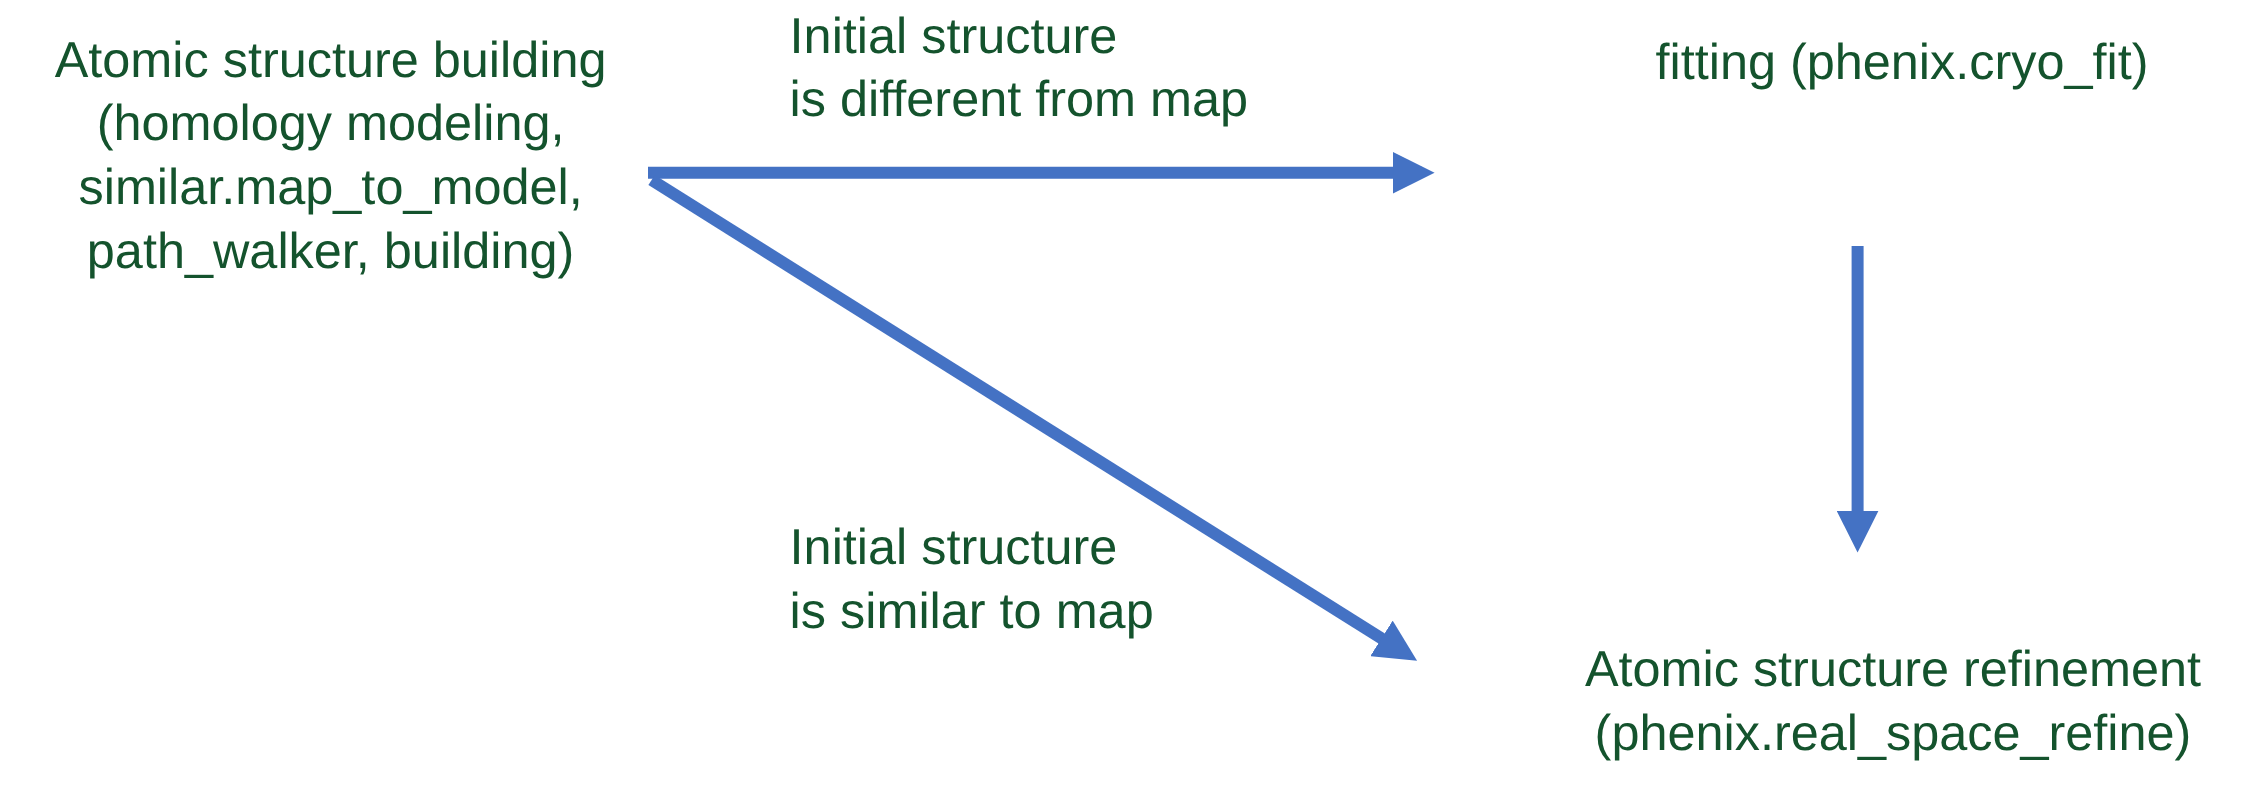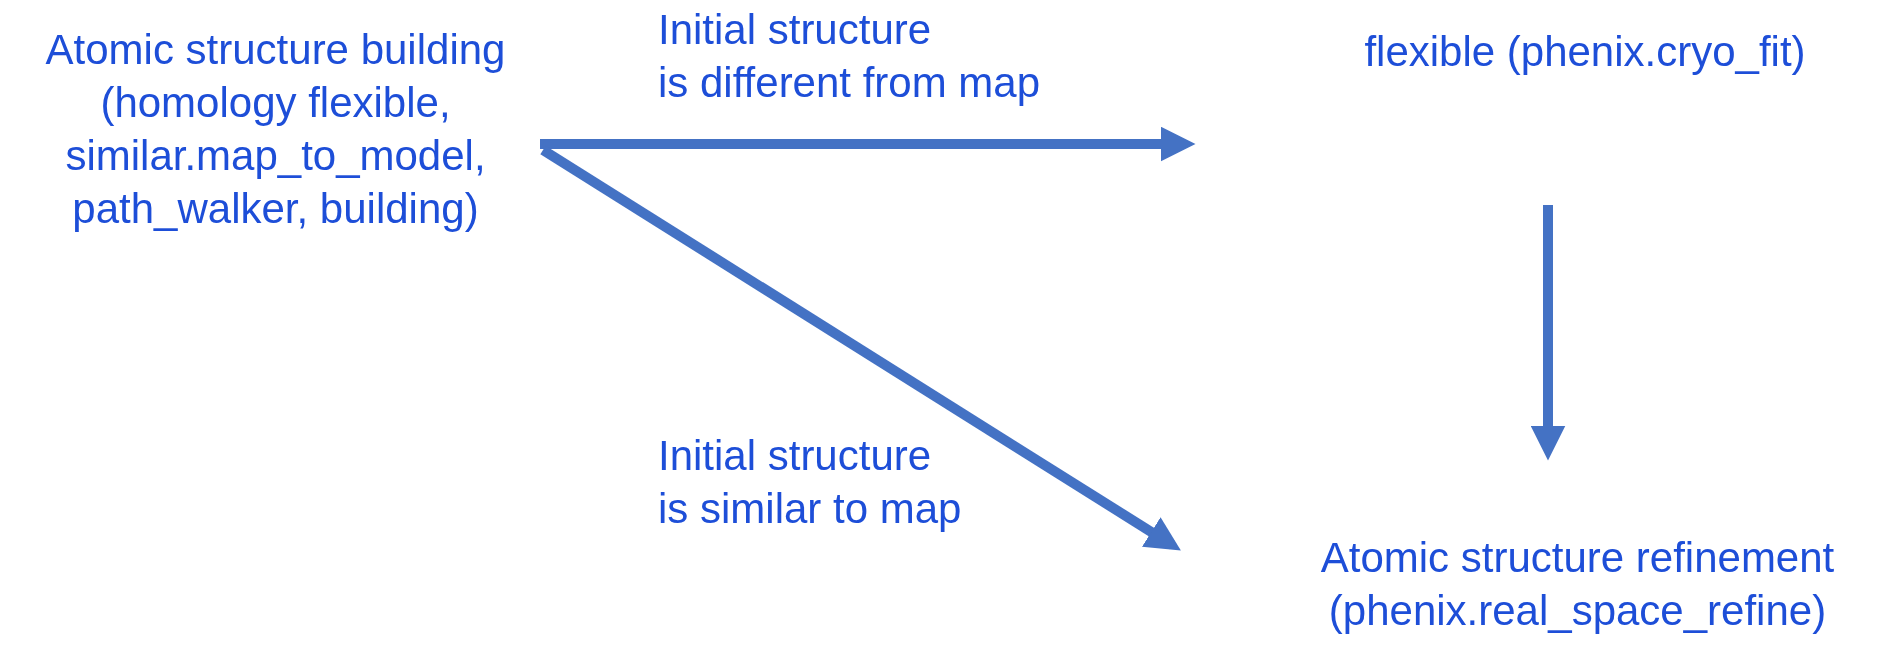--- a/index.html
+++ b/index.html
@@ -9,21 +9,21 @@
     margin:0;
     padding:0;
     background:#ffffff;
   }
   .canvas{
     position:relative;
     width:1884px;
     height:662px;
     background:#ffffff;
     font-family:"Liberation Sans", sans-serif;
-    color:#1d4ed8;
+    color:#14532d;
     overflow:hidden;
   }
   .node{
     position:absolute;
     font-size:42px;
     line-height:1.26;
   }
   .center{ text-align:center; }
   .it{ }
   svg.arrows{
@@ -52,32 +52,32 @@
         <path class="head" d="M0,0 L10,5 L0,10 Z"></path>
       </marker>
     </defs>
     <line x1="540" y1="144" x2="1185" y2="144" marker-end="url(#arrowhead)"></line>
     <line x1="543" y1="150" x2="1172" y2="545" marker-end="url(#arrowhead)"></line>
     <line x1="1548" y1="205" x2="1548" y2="450" marker-end="url(#arrowhead)"></line>
   </svg>
 
   <div class="node center" style="left:8px; top:24px; width:535px;">
     <div>Atomic structure building</div>
-    <div>(homology flexible,</div>
+    <div>(homology modeling,</div>
     <div class="it">similar.map_to_model,</div>
     <div class="it">path_walker, building)</div>
   </div>
 
   <div class="node" style="left:658px; top:4px;">
     <div>Initial structure</div>
     <div>is different from map</div>
   </div>
 
   <div class="node center" style="left:1295px; top:26px; width:580px;">
-    <div><span>flexible (</span><span class="it">phenix.cryo_fit</span><span>)</span></div>
+    <div><span>fitting (</span><span class="it">phenix.cryo_fit</span><span>)</span></div>
   </div>
 
   <div class="node" style="left:658px; top:430px;">
     <div>Initial structure</div>
     <div>is similar to map</div>
   </div>
 
   <div class="node center" style="left:1280px; top:532px; width:595px;">
     <div>Atomic structure refinement</div>
     <div><span>(</span><span class="it">phenix.real_space_refine</span><span>)</span></div>

